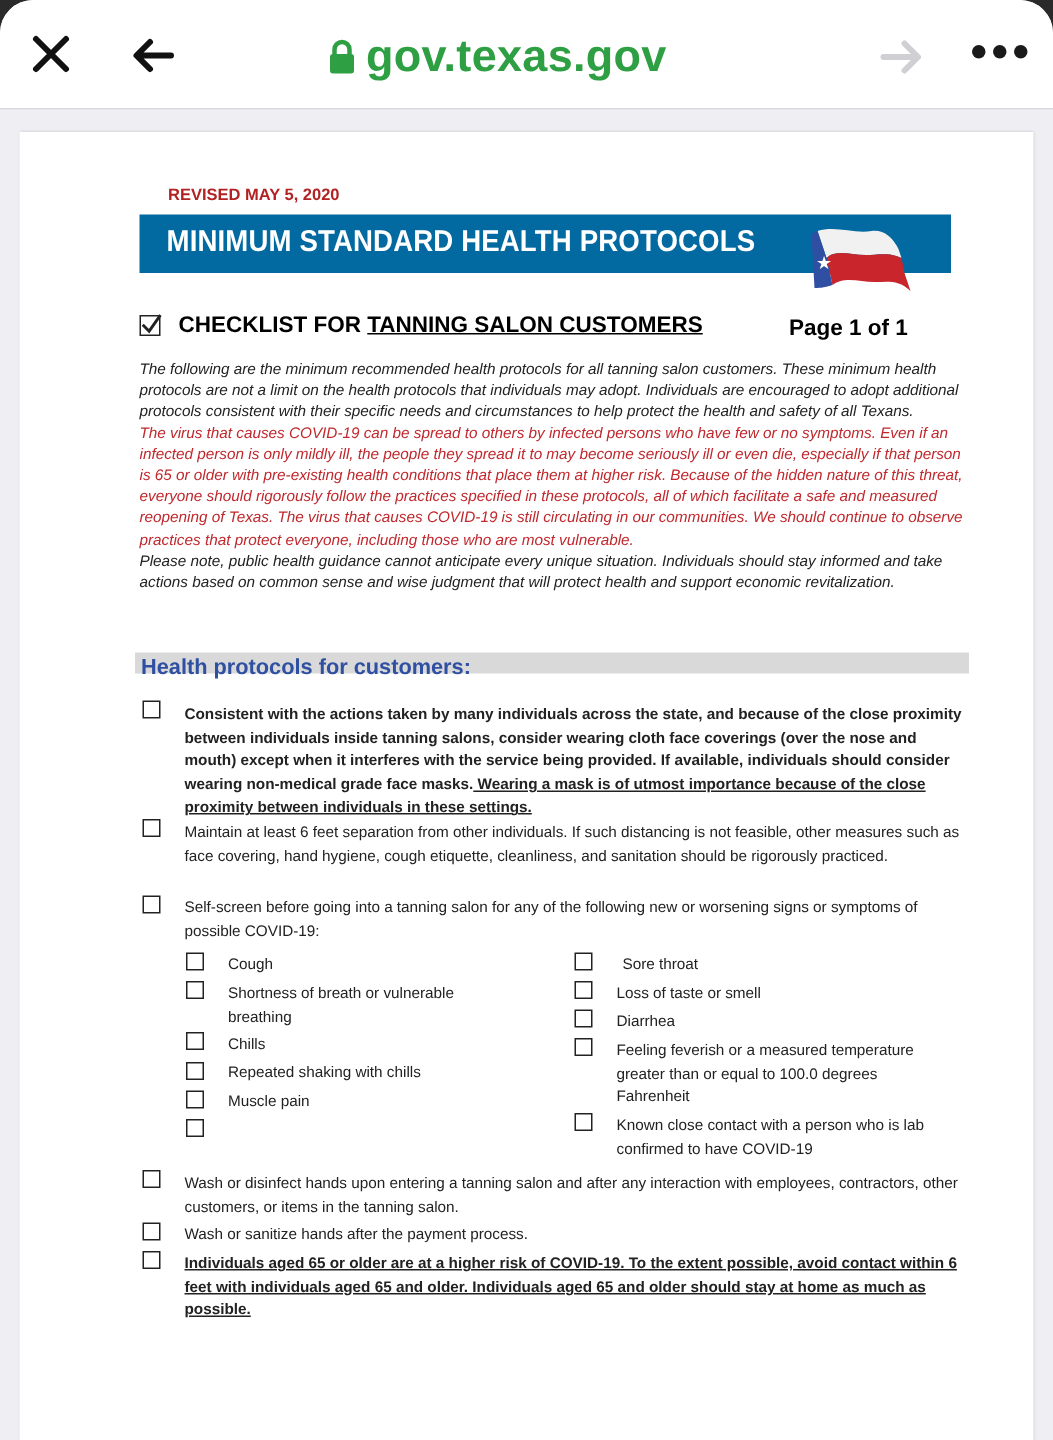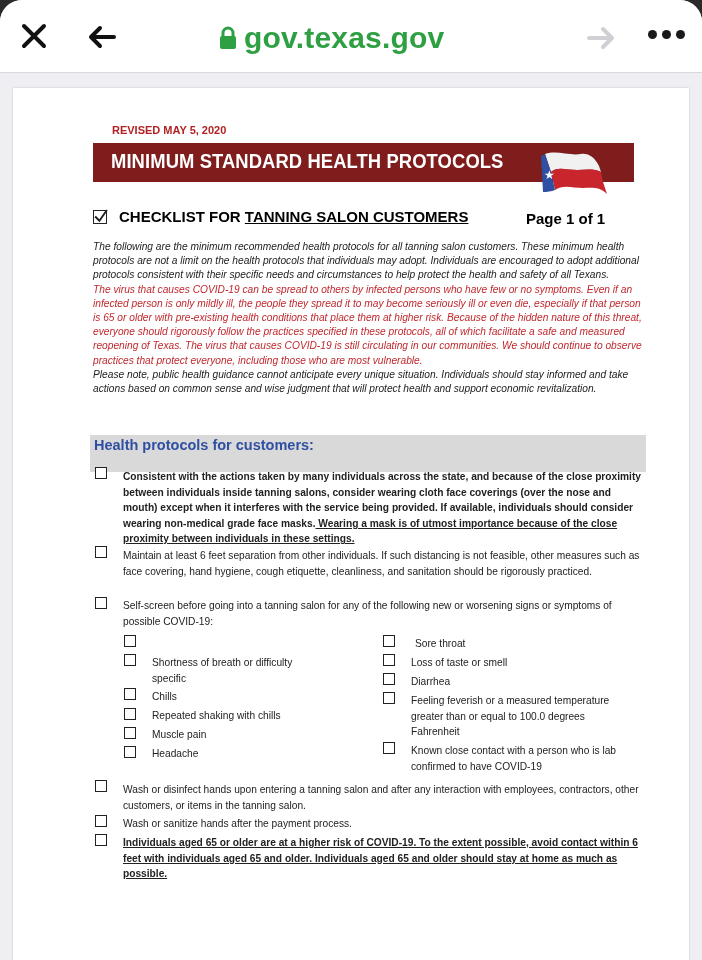--- a/index.html
+++ b/index.html
@@ -8,31 +8,31 @@
   .topbar { position:absolute; left:0; top:0; width:702px; height:72px; background:#ffffff; border-bottom:1px solid #d8d8de; }
   .tb-close { position:absolute; left:18px; top:20px; width:32px; height:32px; }
   .tb-back { position:absolute; left:86px; top:22px; width:32px; height:30px; }
   .tb-url { position:absolute; left:218px; top:18px; height:40px; display:flex; align-items:center; gap:6px; color:#2ea043; font-weight:bold; font-size:30px; font-family:"Liberation Sans", sans-serif; letter-spacing:0.2px; }
   .tb-lock { width:20px; height:26px; position:relative; }
   .tb-forward { position:absolute; left:585px; top:24px; width:32px; height:28px; }
   .tb-more { position:absolute; left:648px; top:30px; width:40px; height:12px; display:flex; gap:5px; }
   .tb-more span { width:9px; height:9px; border-radius:50%; background:#1a1a1a; display:block; }
   .page { position:absolute; left:13px; top:88px; width:676px; height:880px; background:#ffffff; box-shadow:0 0 2px rgba(0,0,0,0.18); }
   .revised { position:absolute; left:112px; top:124px; font-size:11px; font-weight:bold; color:#b22222; }
-  .banner { position:absolute; left:93px; top:143px; width:541px; height:39px; background:#7f1d1d; }
+  .banner { position:absolute; left:93px; top:143px; width:541px; height:39px; background:#0369a1; }
   .banner-title { position:absolute; left:18px; top:7px; color:#ffffff; font-size:20px; font-weight:bold; letter-spacing:0.1px; font-family:"Liberation Sans", sans-serif; transform:scaleX(0.92); transform-origin:left center; }
   .flag { position:absolute; left:537px; top:148px; width:72px; height:50px; }
   .check-title { position:absolute; left:93px; top:208px; font-size:15px; font-weight:bold; display:flex; align-items:center; gap:12px; }
   .check-title .u { text-decoration:underline;margin-top:37px; }
   .checked-box { width:14px; height:14px; border:1.6px solid #222; position:relative; box-sizing:border-box; }
   .page-num { position:absolute; left:526px; top:210px; font-size:15px; font-weight:bold; }
   .intro { position:absolute; left:93px; top:240px; width:556px; font-size:10.2px; line-height:14.2px; font-style:italic; color:#222; }
   .intro p { margin:0; }
   .intro .red { color:#c0282d; }
-  .section { position:absolute; left:90px; top:435px; width:556px; height:37px; background:#d9d9d9; }
+  .section { position:absolute; left:90px; top:435px; width:556px; height:14px; background:#d9d9d9; }
   .section span { position:absolute; left:4px; top:2px; color:#2f4fa2; font-weight:bold; font-size:14.5px; }
   .item { position:absolute; font-size:10.2px; line-height:15.6px; color:#222; }
   .cb { position:absolute; width:12px; height:12px; border:1.6px solid #222; box-sizing:border-box; background:#fff; }
   .b { font-weight:bold; }
   .u { text-decoration:underline; }
 </style>
 </head>
 <body>
 
 <div class="screen">
@@ -100,30 +100,30 @@
     <span>Consistent with the actions taken by many individuals across the state, and because of the close proximity between individuals inside tanning salons, consider wearing cloth face coverings (over the nose and mouth) except when it interferes with the service being provided.  If available, individuals should consider wearing non-medical grade face masks.</span><span class="u"> Wearing a mask is of utmost importance because of the close proximity between individuals in these settings.</span>
   </div>
 
   <div class="cb" style="left:95px;top:546px;"></div>
   <div class="item" style="left:123px;top:548px;width:520px;">Maintain at least 6 feet separation from other individuals.  If such distancing is not feasible, other measures such as face covering, hand hygiene, cough etiquette, cleanliness, and sanitation should be rigorously practiced.</div>
 
   <div class="cb" style="left:95px;top:597px;"></div>
   <div class="item" style="left:123px;top:598px;width:520px;">Self-screen before going into a tanning salon for any of the following new or worsening signs or symptoms of possible COVID-19:</div>
 
   <div class="cb" style="left:124px;top:635px;"></div>
+  <div class="item" style="left:152px;top:636px;width:190px;">Cough</div>
   <div class="cb" style="left:124px;top:654px;"></div>
-  <div class="item" style="left:152px;top:655px;width:170px;">Shortness of breath or difficulty specific</div>
+  <div class="item" style="left:152px;top:655px;width:170px;">Shortness of breath or vulnerable breathing</div>
   <div class="cb" style="left:124px;top:688px;"></div>
   <div class="item" style="left:152px;top:689px;width:190px;">Chills</div>
   <div class="cb" style="left:124px;top:708px;"></div>
   <div class="item" style="left:152px;top:708px;width:190px;">Repeated shaking with chills</div>
   <div class="cb" style="left:124px;top:727px;"></div>
   <div class="item" style="left:152px;top:727px;width:190px;">Muscle pain</div>
   <div class="cb" style="left:124px;top:746px;"></div>
-  <div class="item" style="left:152px;top:746px;width:190px;">Headache</div>
 
   <div class="cb" style="left:383px;top:635px;"></div>
   <div class="item" style="left:415px;top:636px;width:220px;">Sore throat</div>
   <div class="cb" style="left:383px;top:654px;"></div>
   <div class="item" style="left:411px;top:655px;width:220px;">Loss of taste or smell</div>
   <div class="cb" style="left:383px;top:673px;"></div>
   <div class="item" style="left:411px;top:674px;width:220px;">Diarrhea</div>
   <div class="cb" style="left:383px;top:692px;"></div>
   <div class="item" style="left:411px;top:693px;width:215px;">Feeling feverish or a measured temperature greater than or equal to 100.0 degrees Fahrenheit</div>
   <div class="cb" style="left:383px;top:742px;"></div>

